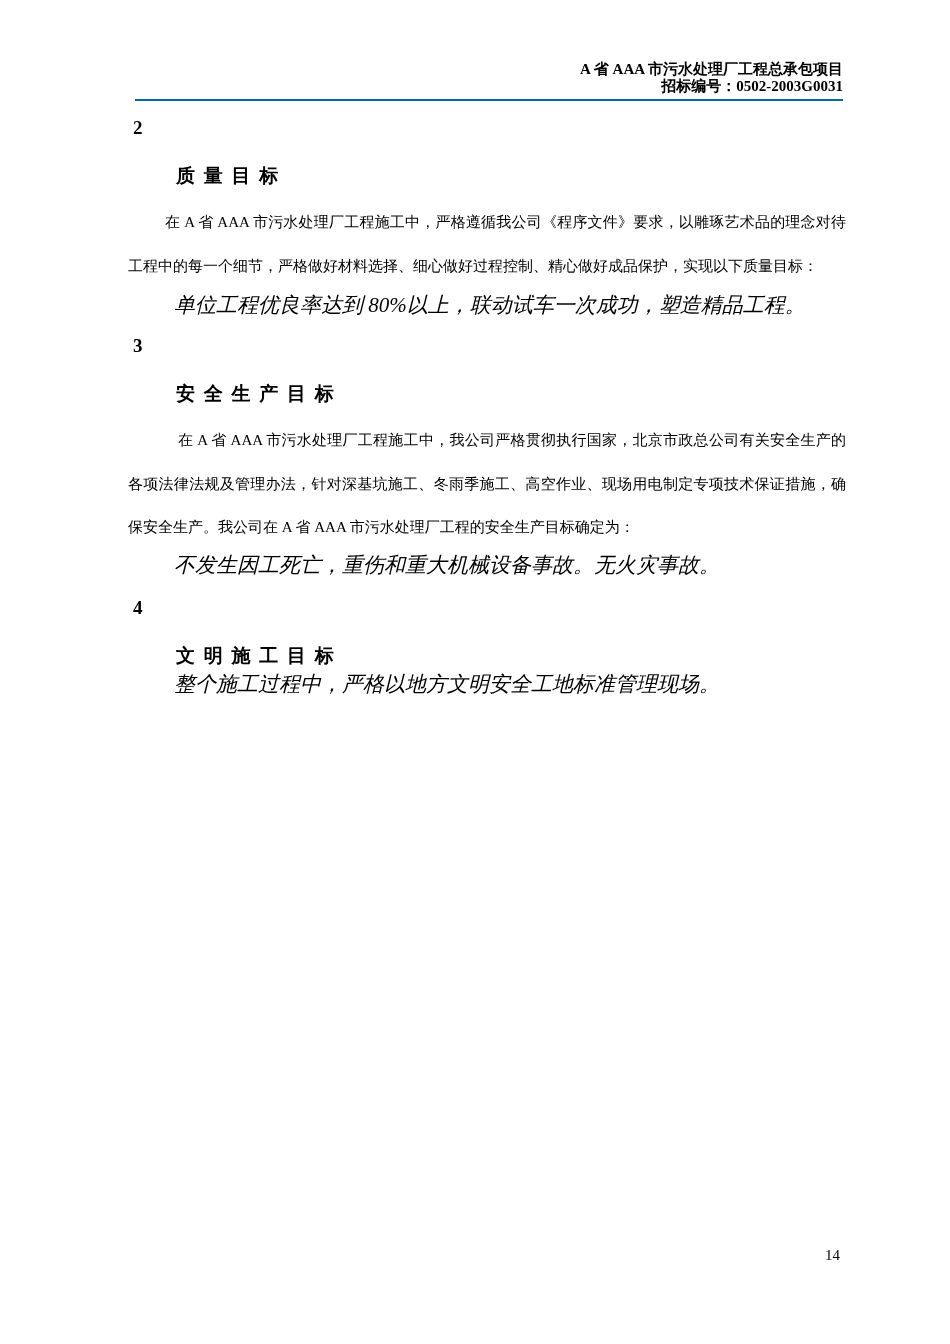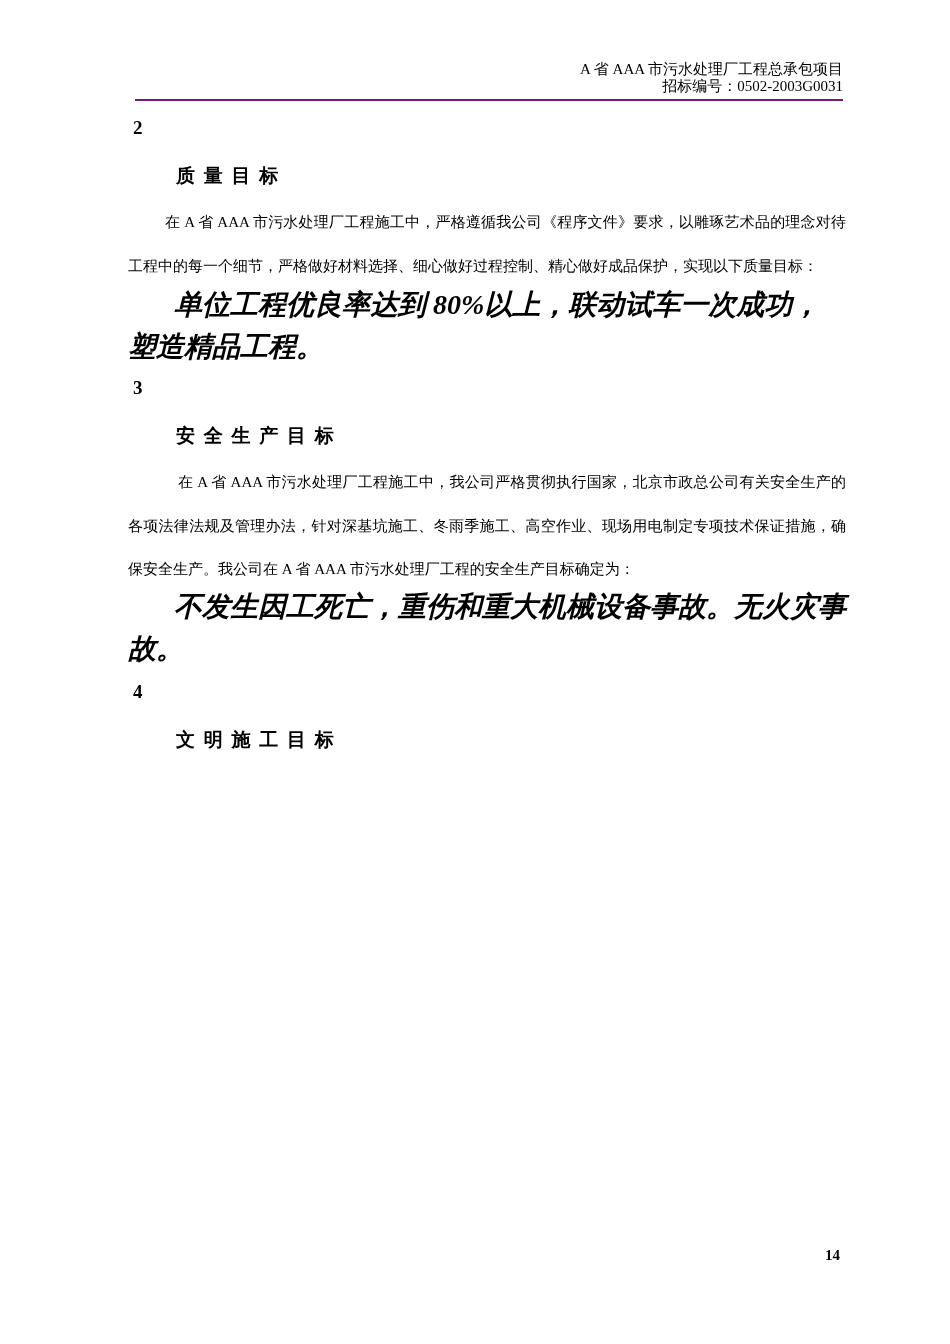--- a/index.html
+++ b/index.html
@@ -10,23 +10,23 @@
     background:#ffffff;
     color:#000000;
     font-family:"Liberation Serif","DejaVu Serif",serif;
     overflow:hidden;
   }
   .doc-header {
     position:absolute;
     top:61px; left:135px; width:708px;
     text-align:right;
     font-size:15px; line-height:17px;
-    font-weight:normal;
+    font-weight:bold;
     padding-bottom:4px;
-    border-bottom:2px solid #701a75;
+    border-bottom:2px solid #0369a1;
   }
   .doc-body {
     position:absolute;
     top:110px; left:128px; width:718px;
   }
   .heading {
     display:flex;
     font-weight:bold;
     font-size:19px; line-height:23px;
     letter-spacing:1px;
@@ -39,31 +39,31 @@
   .body-para {
     margin:14px 0 0 0;
     font-size:15px;
     line-height:43.5px;
     text-align:justify;
     text-indent:37px;
   }
   .indent-wide { text-indent:50px; }
   .highlight {
     margin:-4px 0 0 0;
-    font-size:28px;
+    font-size:21px;
     line-height:42px;
-    font-weight:bold;
+    font-weight:normal;
     font-style:italic;
     text-indent:46px;
   }
   .highlight-mid { margin-top:-6px; }
   .page-number {
     position:absolute;
     top:1247px; right:110px;
-    font-size:15px; line-height:17px;font-weight:bold;
+    font-size:15px; line-height:17px;
   }
 </style>
 </head>
 <body>
 
 <div class="page">
 
   <header class="doc-header">
     <div>A 省 AAA 市污水处理厂工程总承包项目</div>
     <div>招标编号：0502-2003G0031</div>
@@ -82,18 +82,19 @@
       <span class="h-num">3</span>
       <span class="h-title">安 全 生 产 目 标</span>
     </div>
     <p class="body-para indent-wide">在 A 省 AAA 市污水处理厂工程施工中，我公司严格贯彻执行国家，北京市政总公司有关安全生产的各项法律法规及管理办法，针对深基坑施工、冬雨季施工、高空作业、现场用电制定专项技术保证措施，确保安全生产。我公司在 A 省 AAA 市污水处理厂工程的安全生产目标确定为：</p>
     <p class="highlight highlight-mid">不发生因工死亡，重伤和重大机械设备事故。无火灾事故。</p>
 
     <div class="heading heading-4">
       <span class="h-num">4</span>
       <span class="h-title">文 明 施 工 目 标</span>
     </div>
+    <p class="highlight">整个施工过程中，严格以地方文明安全工地标准管理现场。</p>
 
   </main>
 
   <div class="page-number">14</div>
 
 </div>
 
 </body></html>

